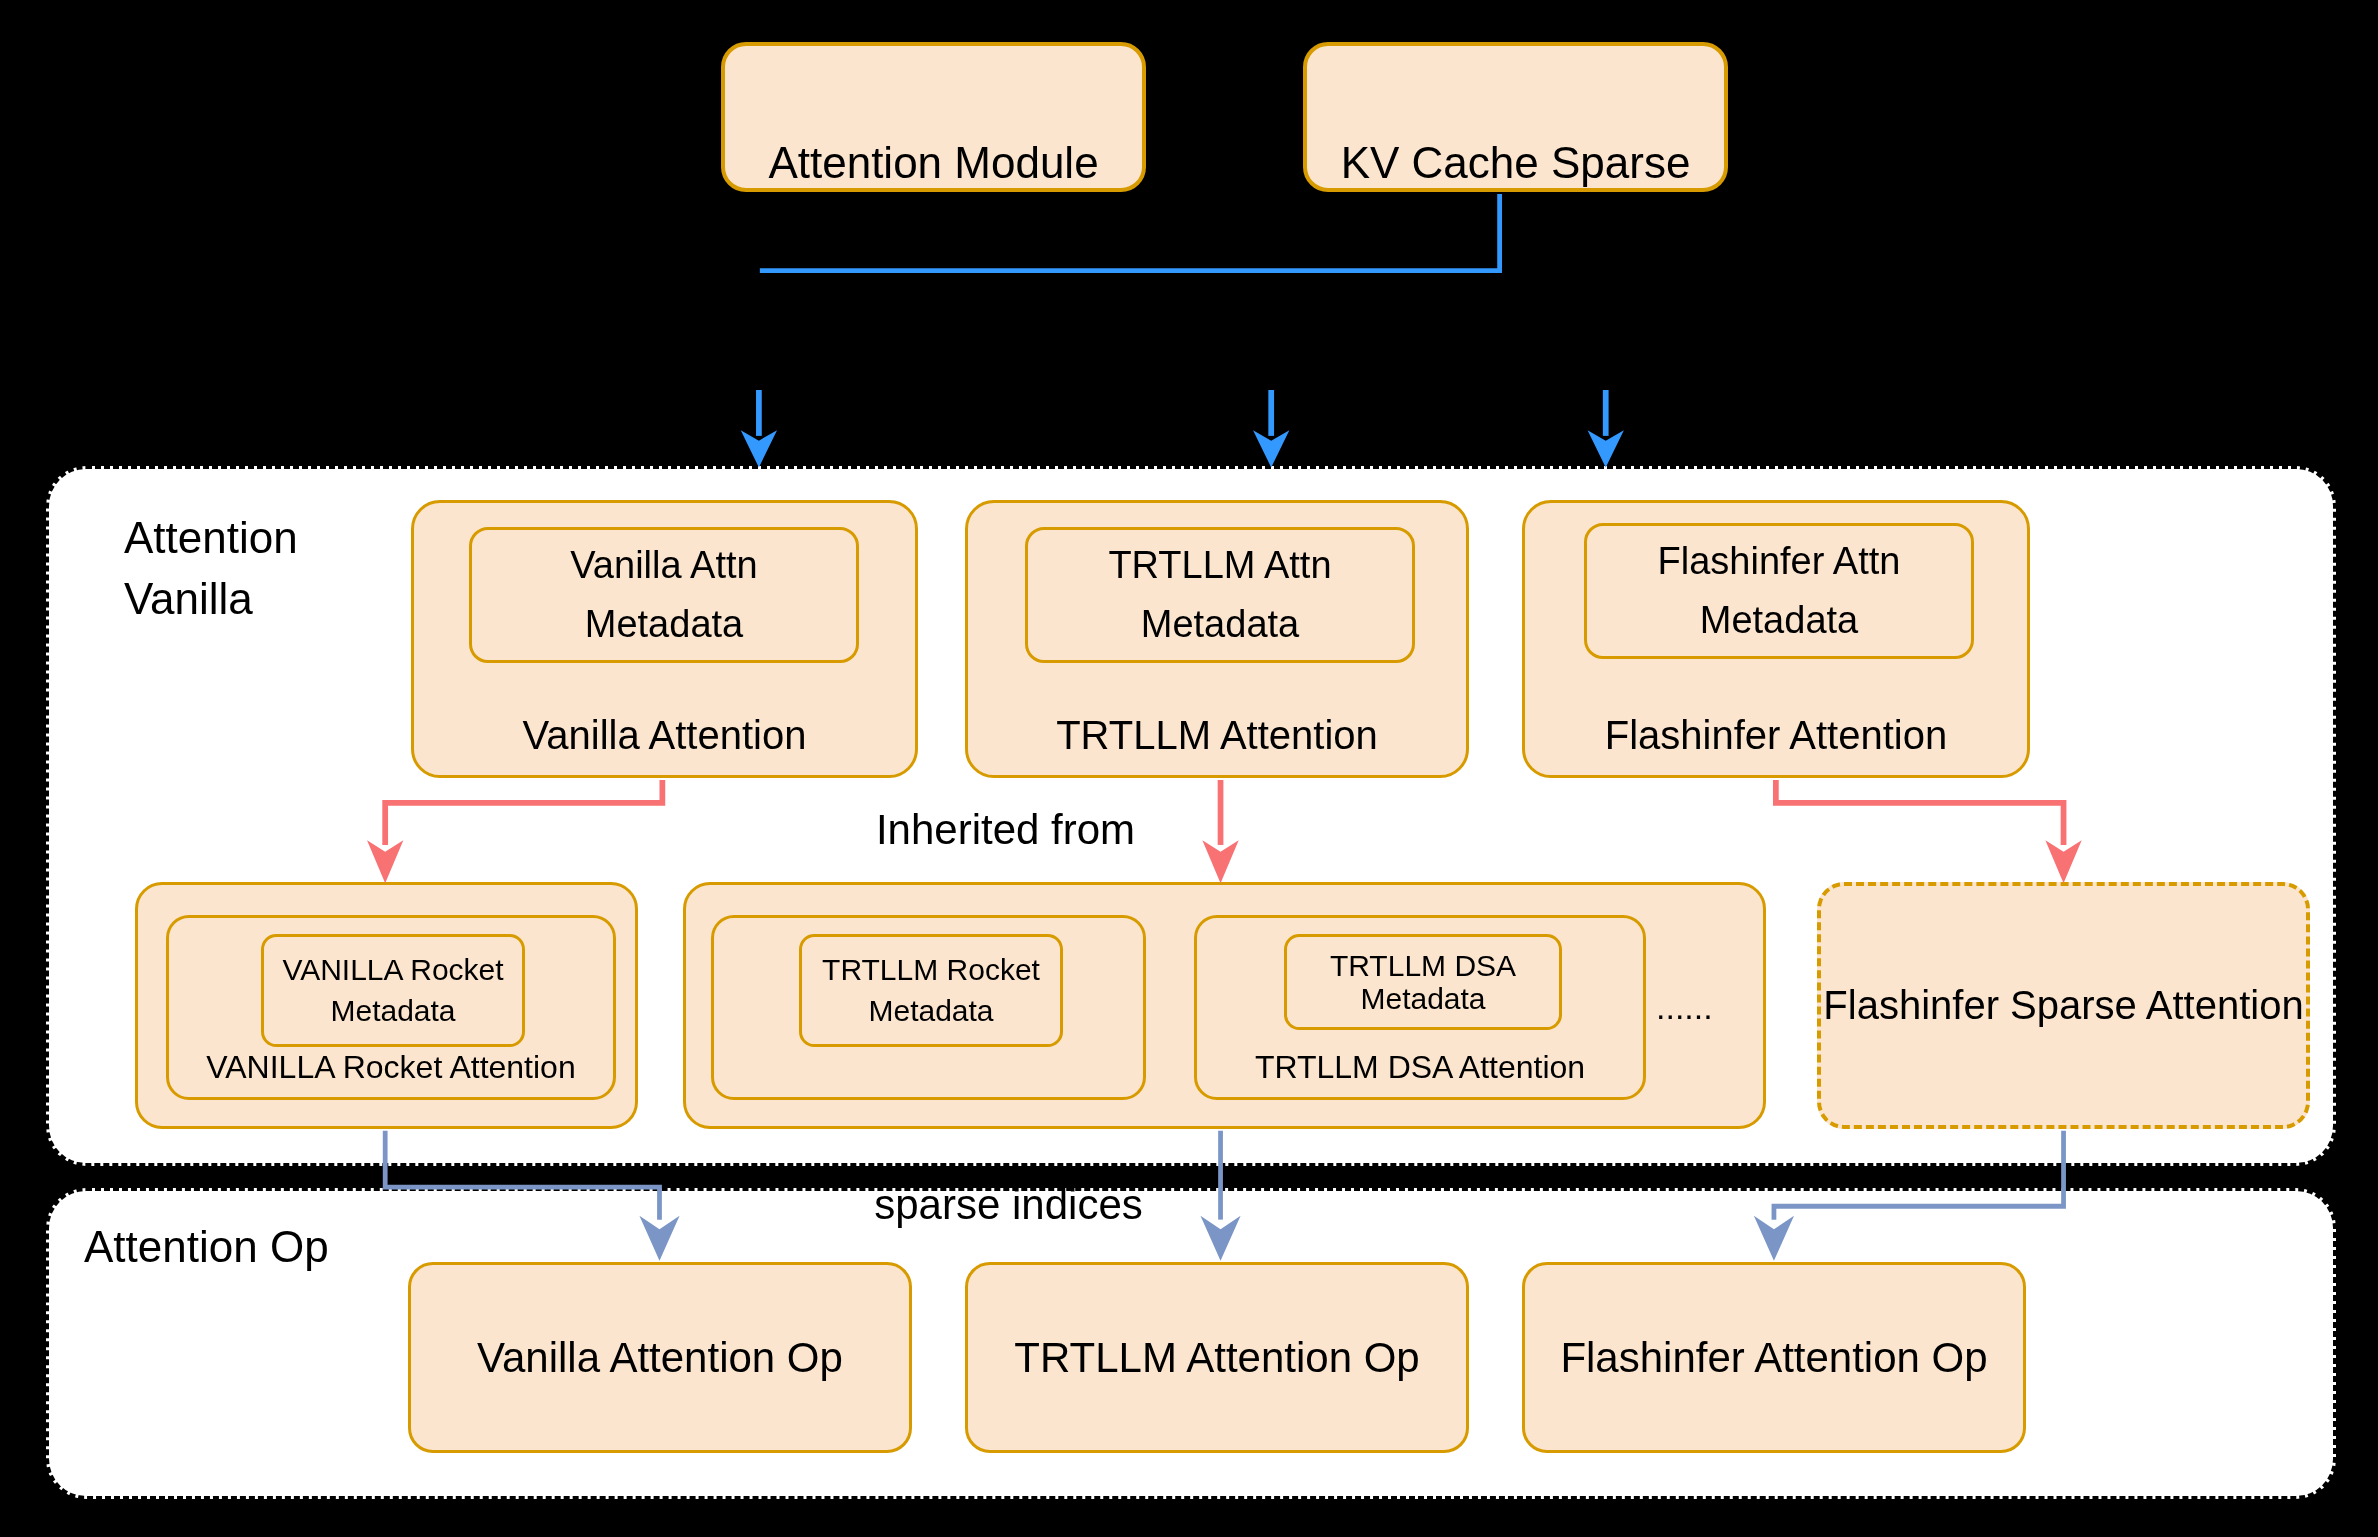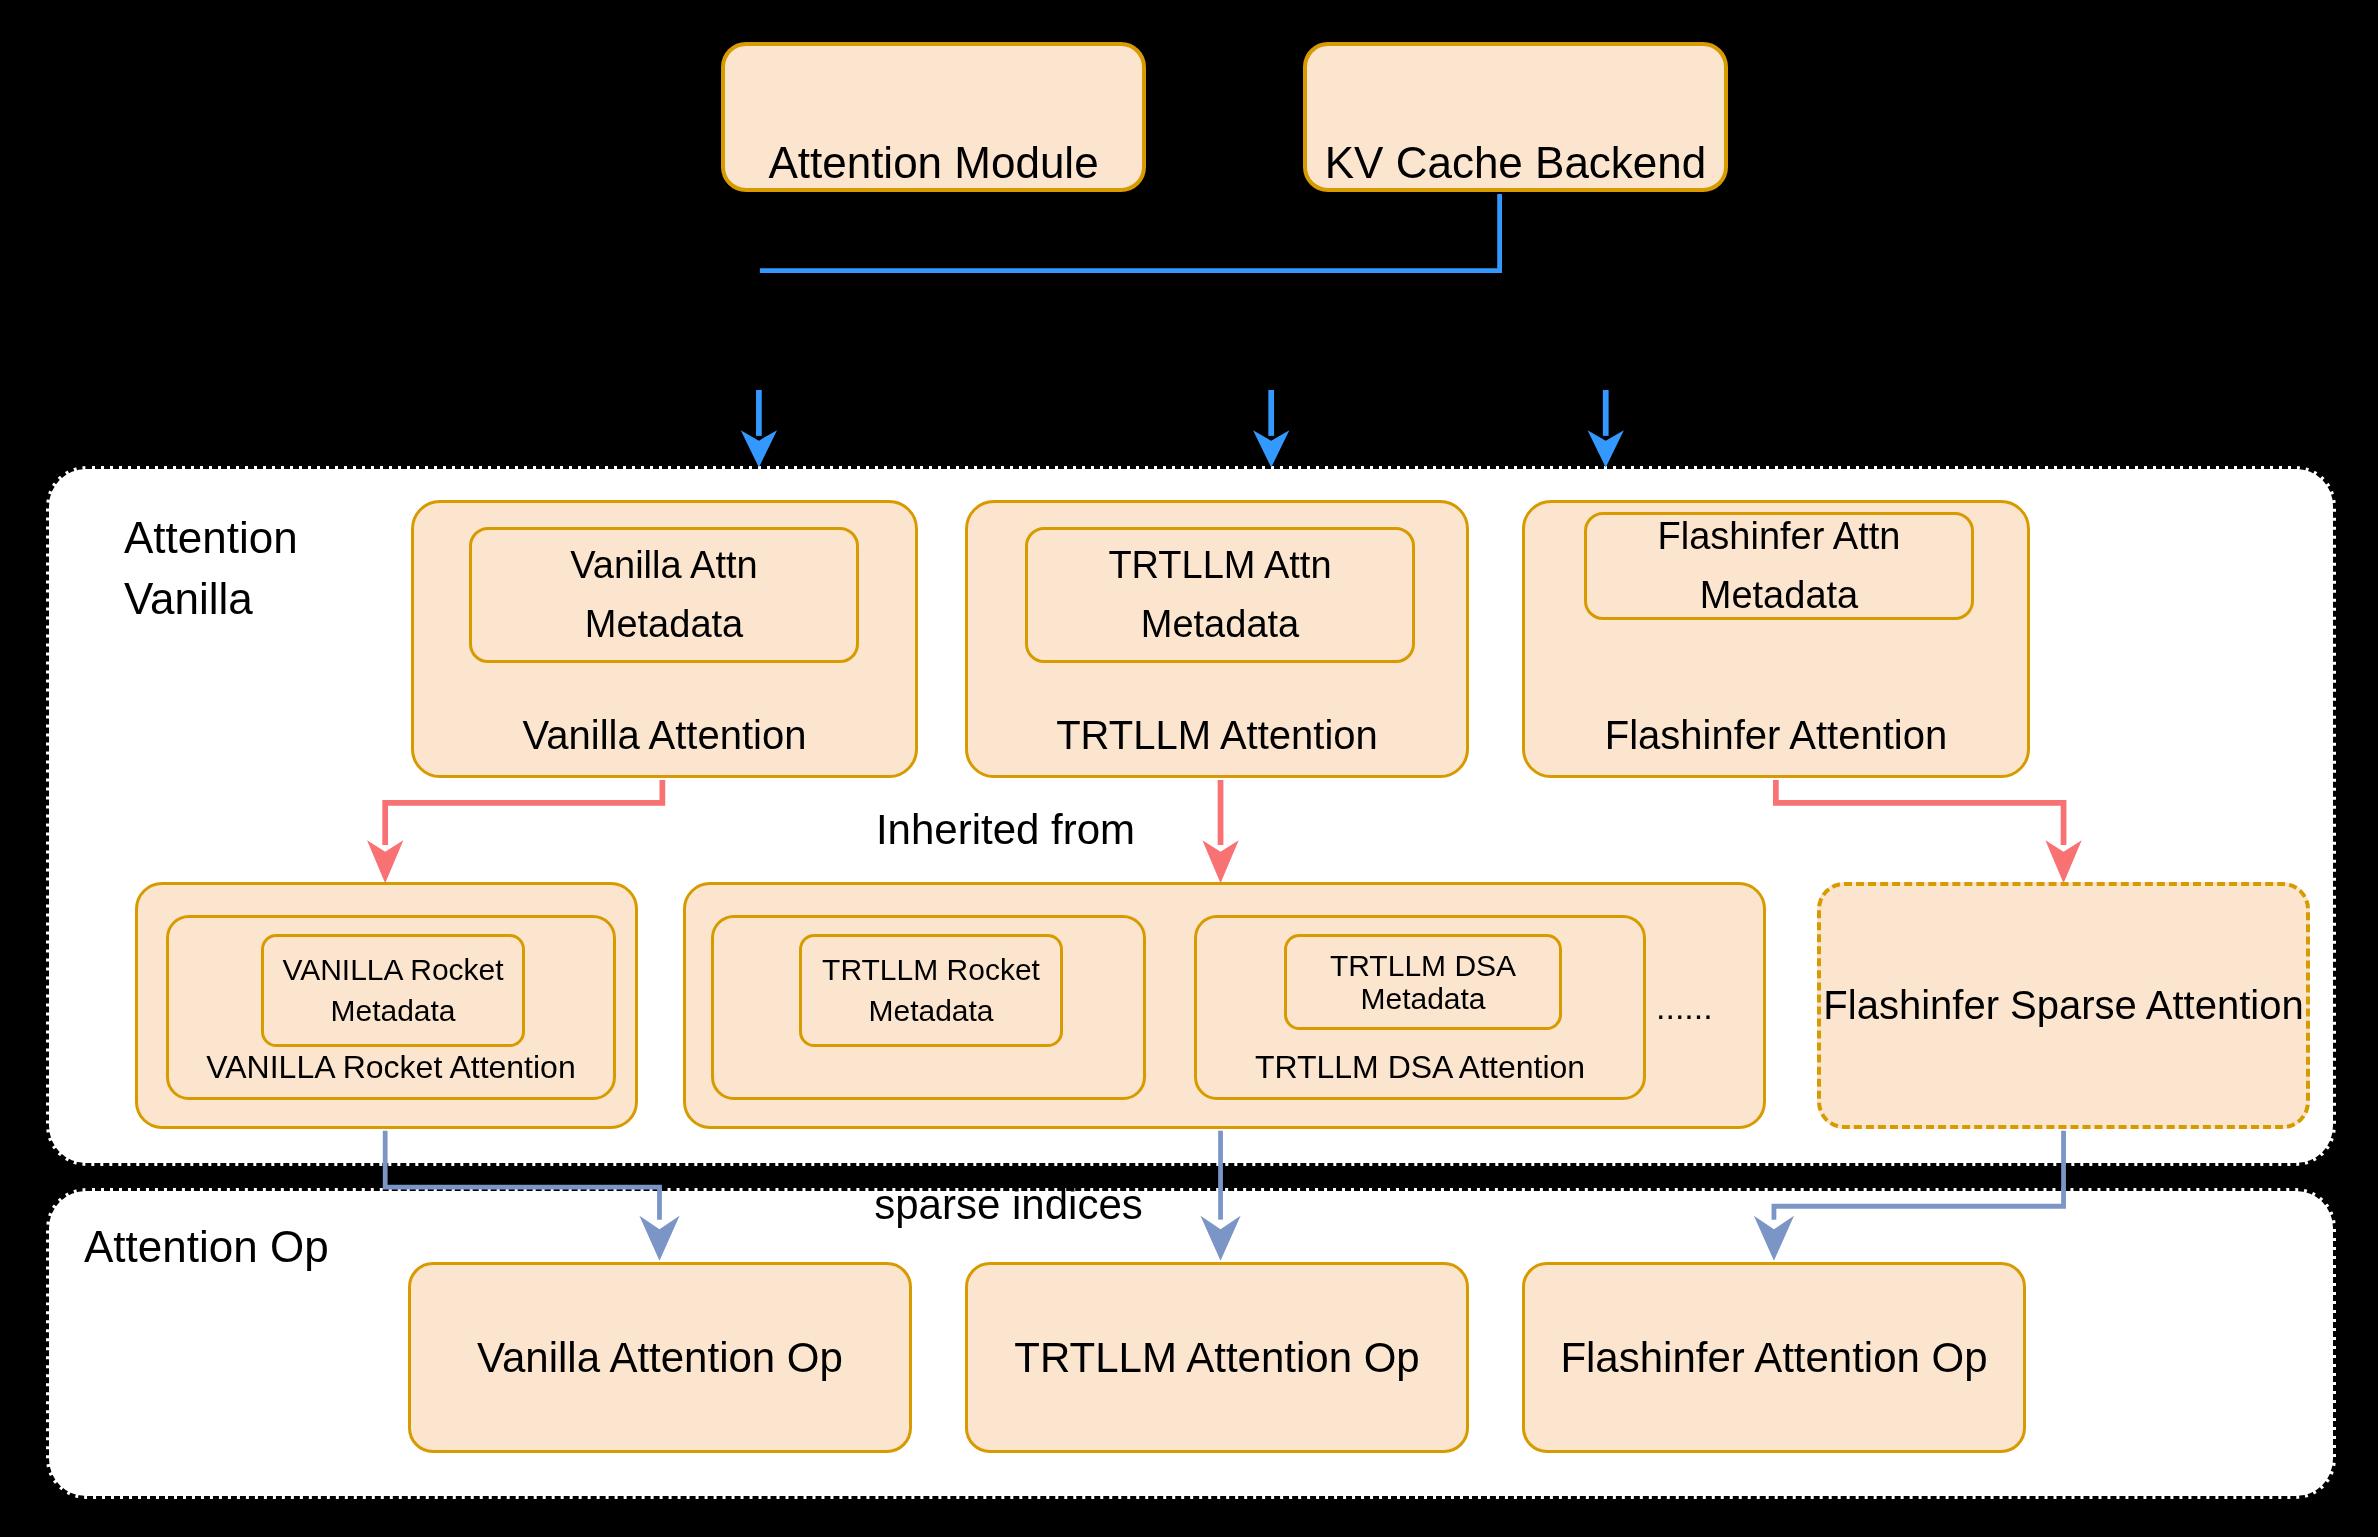--- a/index.html
+++ b/index.html
@@ -63,42 +63,42 @@
   <div class="section-label" style="left:124px;top:507px;">
     <div>Attention</div>
     <div>Vanilla</div>
   </div>
   <div class="section-label" style="left:84px;top:1216px;">Attention Op</div>
 
   <div class="node top-node" style="left:721px;top:42px;width:425px;height:150px;">
     <span>Attention Module</span>
   </div>
   <div class="node top-node" style="left:1303px;top:42px;width:425px;height:150px;">
-    <span>KV Cache Backend</span>
+    <span>KV Cache Sparse</span>
   </div>
 
 
   <div class="backend-box" style="left:411px;top:500px;width:507px;height:278px;">
     <div class="meta-box" style="left:55px;top:24px;width:390px;height:136px;">
       <div class="line">Vanilla Attn</div>
       <div class="line">Metadata</div>
     </div>
     <div class="box-name">Vanilla Attention</div>
   </div>
 
   <div class="backend-box" style="left:965px;top:500px;width:504px;height:278px;">
     <div class="meta-box" style="left:57px;top:24px;width:390px;height:136px;">
       <div class="line">TRTLLM Attn</div>
       <div class="line">Metadata</div>
     </div>
     <div class="box-name">TRTLLM Attention</div>
   </div>
 
   <div class="backend-box" style="left:1522px;top:500px;width:508px;height:278px;">
-    <div class="meta-box" style="left:59px;top:9px;width:390px;height:108px;">
+    <div class="meta-box" style="left:59px;top:20px;width:390px;height:136px;">
       <div class="line">Flashinfer Attn</div>
       <div class="line">Metadata</div>
     </div>
     <div class="box-name">Flashinfer Attention</div>
   </div>
 
   <div class="float-label" style="left:838px;top:806px;width:335px;">Inherited from</div>
 
   <div class="outer-box" style="left:135px;top:882px;width:503px;height:247px;">
     <div class="mid-box" style="left:28px;top:30px;width:450px;height:185px;">

